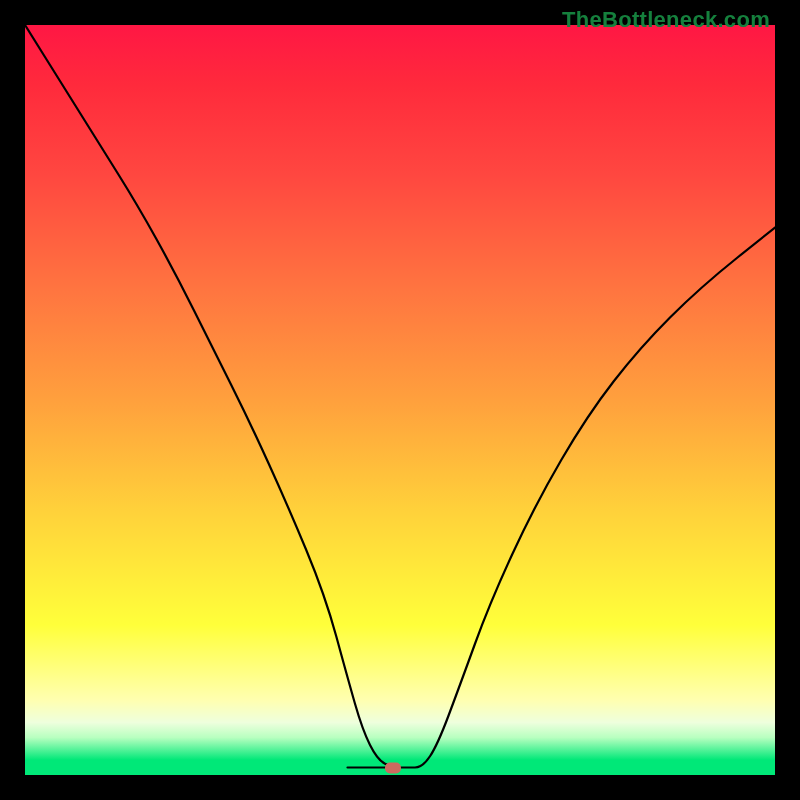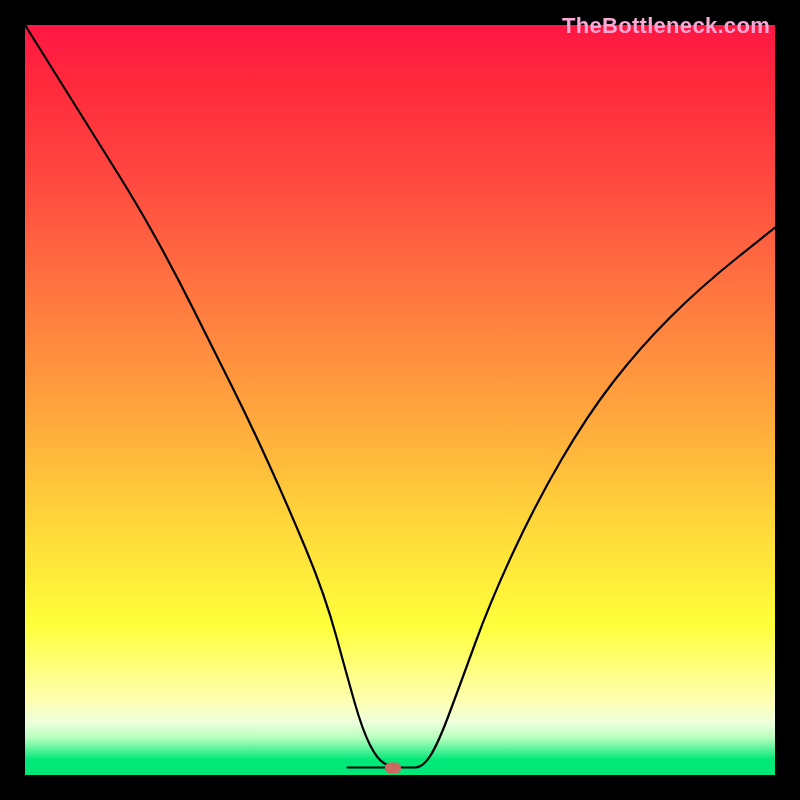--- a/index.html
+++ b/index.html
@@ -36,25 +36,25 @@
       #ffff3a 80%,
       #ffffb0 90%,
       #eeffdd 93%,
       #b8ffc0 95%,
       #00e878 98%,
       #00e878 100%
     );
   }
   .watermark {
     position: absolute;
-    top: 13px;
+    top: 7px;
     right: 30px;
     font-size: 22px;
     font-weight: 600;
-    color: #f9a8d4;
+    color: #15803d;
     letter-spacing: 0.3px;
     z-index: 20;
   }
   svg.curve {
     position: absolute;
     left: 25px;
     top: 25px;
     width: 750px;
     height: 750px;
     z-index: 10;

